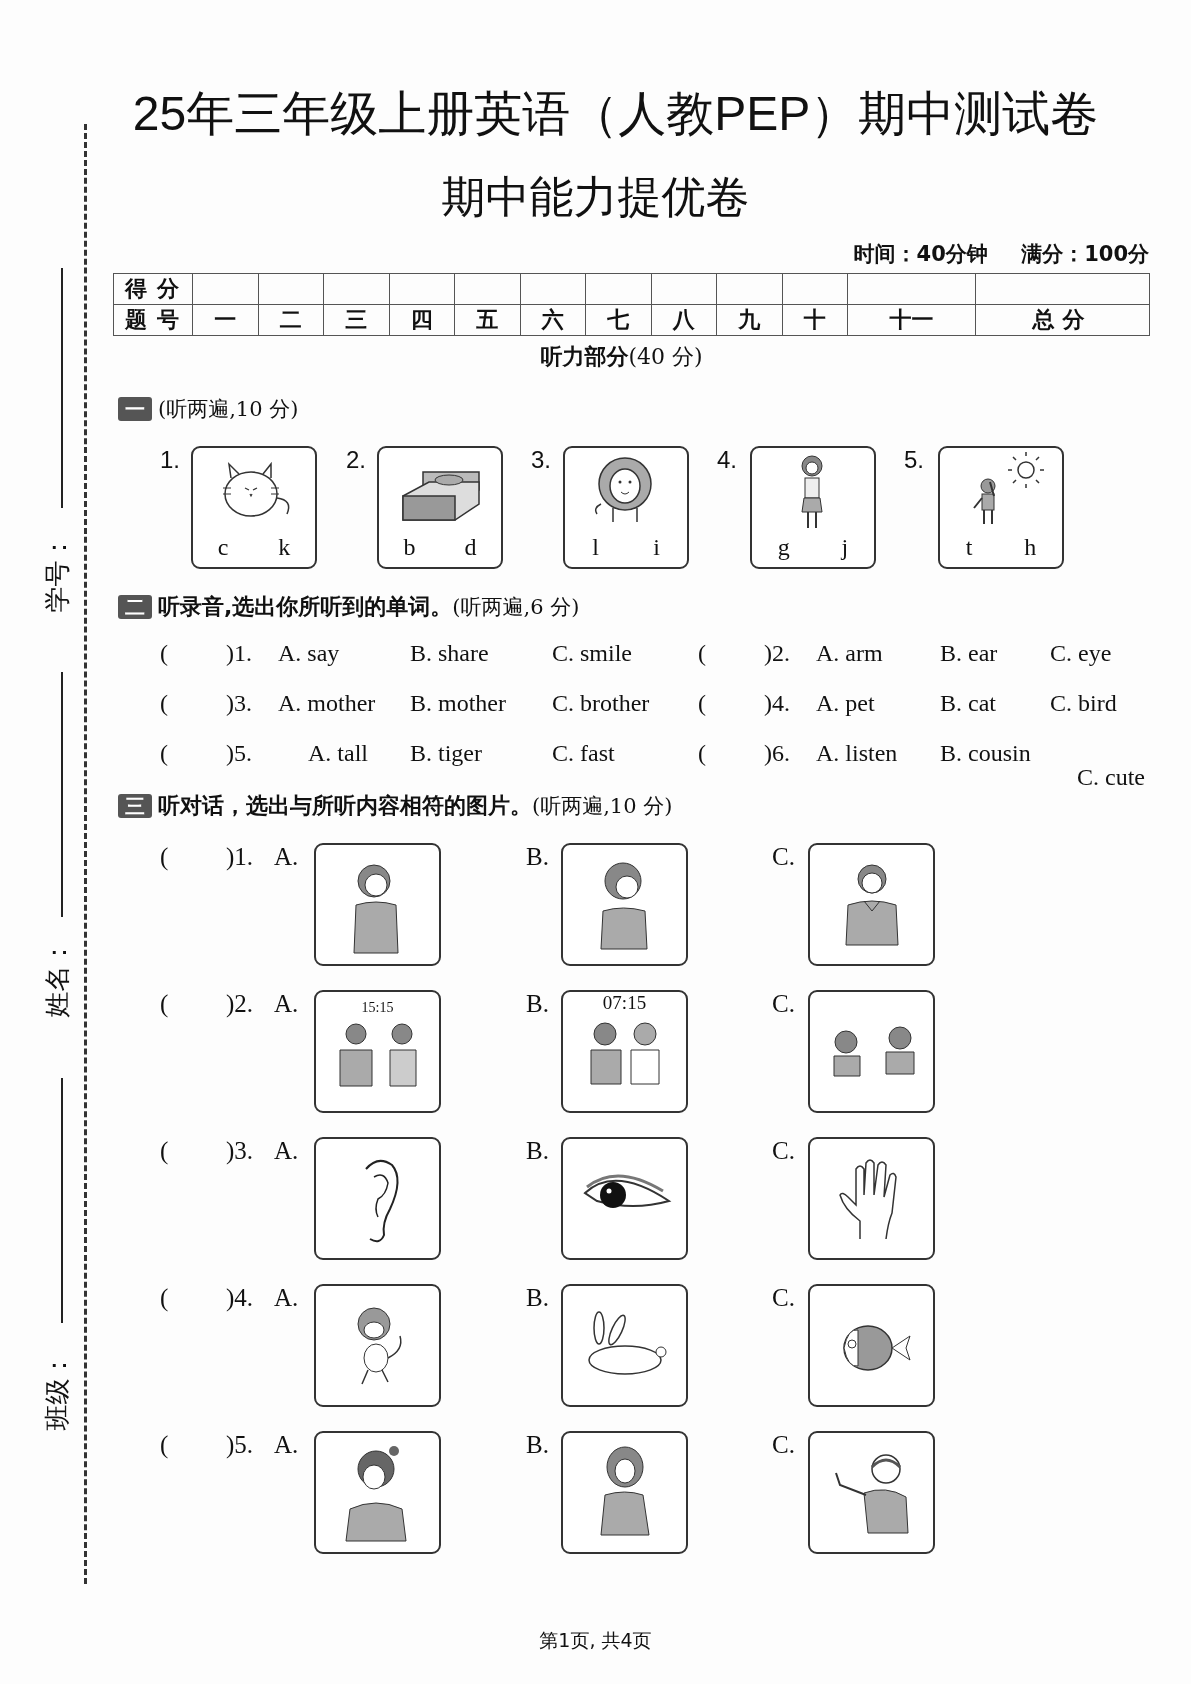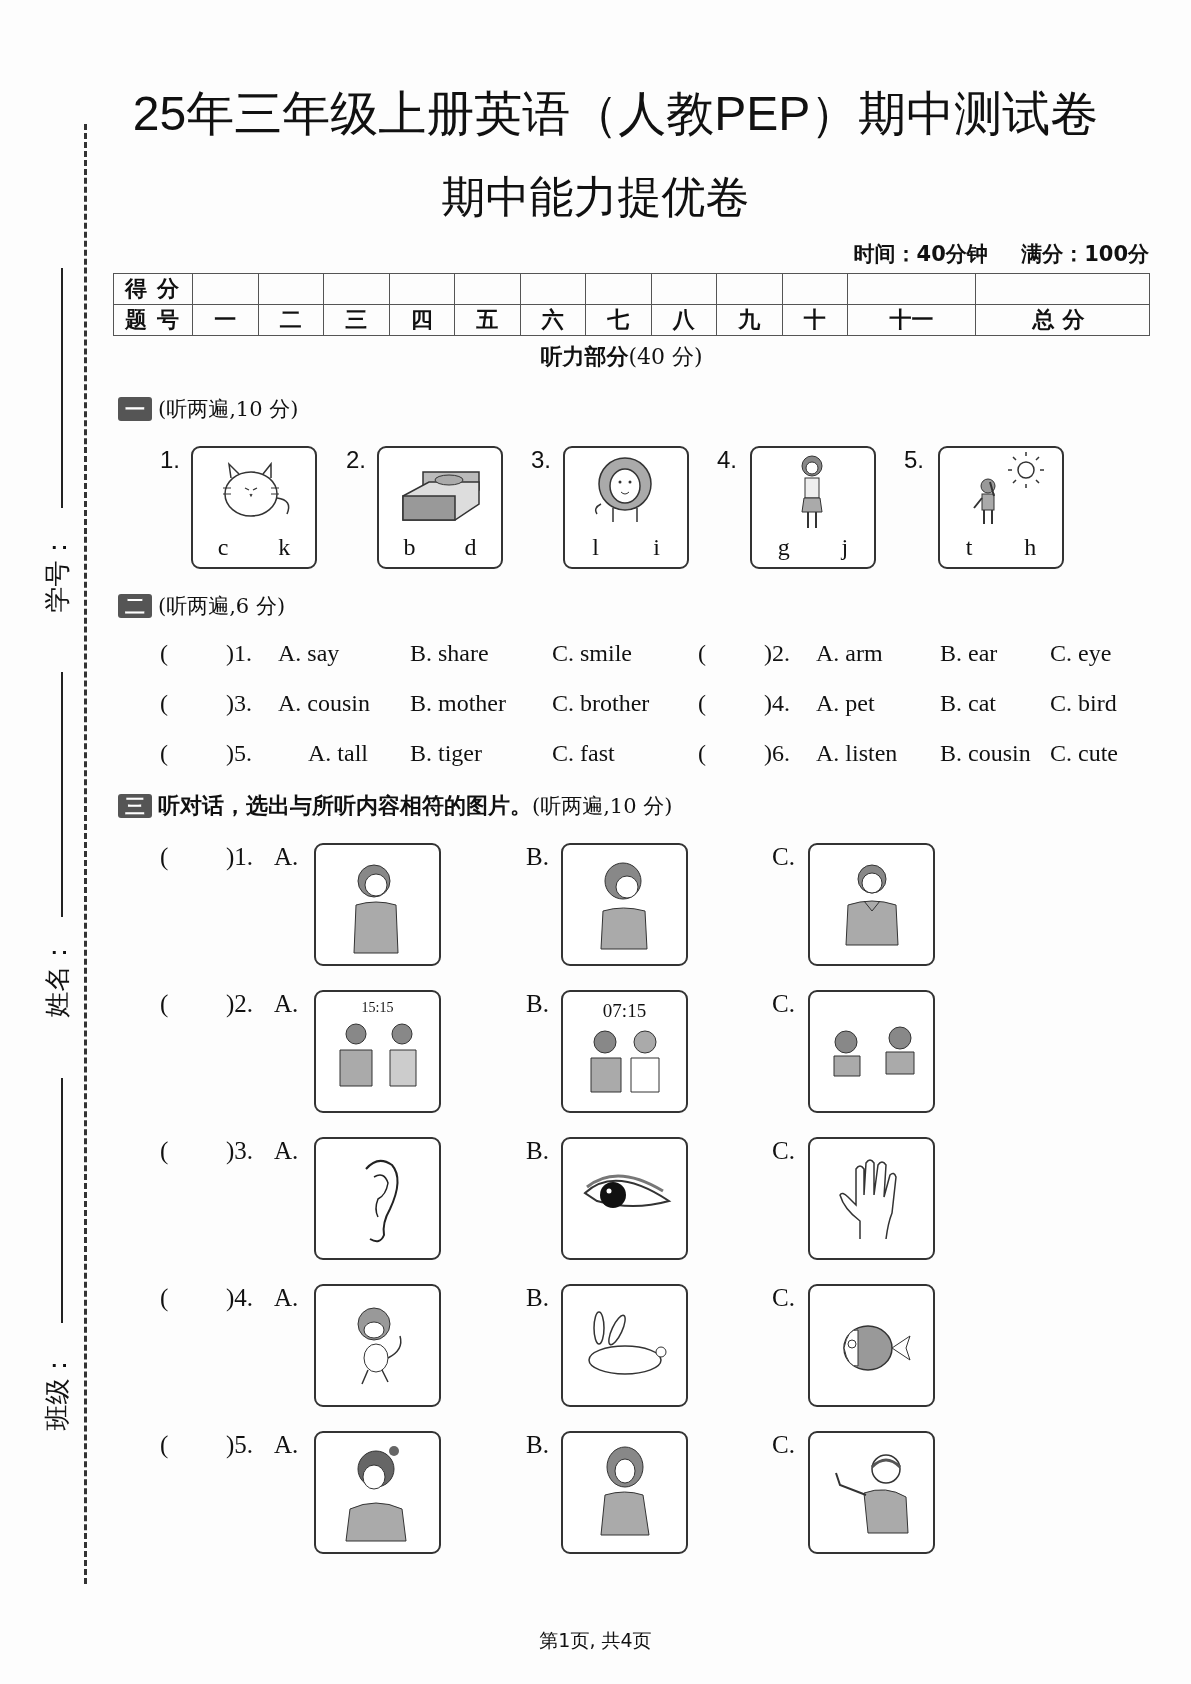--- a/index.html
+++ b/index.html
@@ -165,58 +165,59 @@
     <path d="M44 62 v14 M52 62 v14 M42 50 l-8 10 M54 48 l-4 -14" stroke="#333" stroke-width="2" fill="none"></path>
   </svg>
   <div class="letters">
     <span>t</span>
     <span>h</span>
   </div>
 </div>
 
 <div class="abs sec-head" style="top:592px;">
   <span class="sec-num">二</span>
+  <span>听录音,选出你所听到的单词。</span>
   <span class="pts">(听两遍,6 分)</span>
 </div>
 
 <div class="abs q2-row" style="top:640px;">
   <span style="left:0;">(</span>
   <span style="left:66px;">)1.</span>
   <span style="left:118px;">A. say</span>
   <span style="left:250px;">B. share</span>
   <span style="left:392px;">C. smile</span>
   <span style="left:538px;">(</span>
   <span style="left:604px;">)2.</span>
   <span style="left:656px;">A. arm</span>
   <span style="left:780px;">B. ear</span>
   <span style="left:890px;">C. eye</span>
 </div>
 <div class="abs q2-row" style="top:690px;">
   <span style="left:0;">(</span>
   <span style="left:66px;">)3.</span>
-  <span style="left:118px;">A. cousin</span>
+  <span style="left:118px;">A. mother</span>
   <span style="left:250px;">B. mother</span>
   <span style="left:392px;">C. brother</span>
   <span style="left:538px;">(</span>
   <span style="left:604px;">)4.</span>
   <span style="left:656px;">A. pet</span>
   <span style="left:780px;">B. cat</span>
   <span style="left:890px;">C. bird</span>
 </div>
 <div class="abs q2-row" style="top:740px;">
   <span style="left:0;">(</span>
   <span style="left:66px;">)5.</span>
   <span style="left:118px;margin-left:30px;">A. tall</span>
   <span style="left:250px;">B. tiger</span>
   <span style="left:392px;text-align:center;">C. fast</span>
   <span style="left:538px;">(</span>
   <span style="left:604px;">)6.</span>
   <span style="left:656px;">A. listen</span>
   <span style="left:780px;">B. cousin</span>
-  <span style="left:890px;">C. cute</span>
+  <span style="left:917px;margin-top:24px;">C. cute</span>
 </div>
 
 <div class="abs sec-head" style="top:791px;">
   <span class="sec-num">三</span>
   <span>听对话，选出与所听内容相符的图片。</span>
   <span class="pts">(听两遍,10 分)</span>
 </div>
 
 <div class="abs q3-label" style="left:160px;top:843px;">(</div>
 <div class="abs q3-label" style="left:226px;top:843px;">)1.</div>
@@ -253,21 +254,21 @@
   <div style="text-align:center;font-family:'Liberation Serif',serif;font-size:14px;margin-top:8px;">15:15</div>
   <svg width="123" height="80" viewBox="0 0 123 80">
     <circle cx="40" cy="18" r="10" fill="#888" stroke="#333"></circle>
       <path d="M24 34 h32 v36 h-32 Z" fill="#aaa" stroke="#333"></path>
     <circle cx="86" cy="18" r="10" fill="#888" stroke="#333"></circle>
       <path d="M74 34 h26 v36 h-26 Z" fill="#ccc" stroke="#333"></path>
   </svg>
 </div>
 <div class="abs q3-label" style="left:526px;top:990px;">B.</div>
 <div class="abs pic-box" style="left:561px;top:990px;width:127px;height:123px;">
-  <div style="text-align:center;font-family:'Liberation Serif',serif;font-size:19px;margin-top:8px;">07:15</div>
+  <div style="text-align:center;font-family:'Liberation Serif',serif;font-size:19px;">07:15</div>
   <svg width="123" height="80" viewBox="0 0 123 80">
     <circle cx="42" cy="20" r="11" fill="#888" stroke="#333"></circle>
       <path d="M28 36 h30 v34 h-30 Z" fill="#aaa" stroke="#333"></path>
     <circle cx="82" cy="20" r="11" fill="#aaa" stroke="#333"></circle>
       <path d="M68 36 h28 v34 h-28 Z" fill="#fff" stroke="#333"></path>
   </svg>
 </div>
 <div class="abs q3-label" style="left:772px;top:990px;">C.</div>
 <div class="abs pic-box" style="left:808px;top:990px;width:127px;height:123px;">
   <svg width="123" height="119" viewBox="0 0 123 119">

